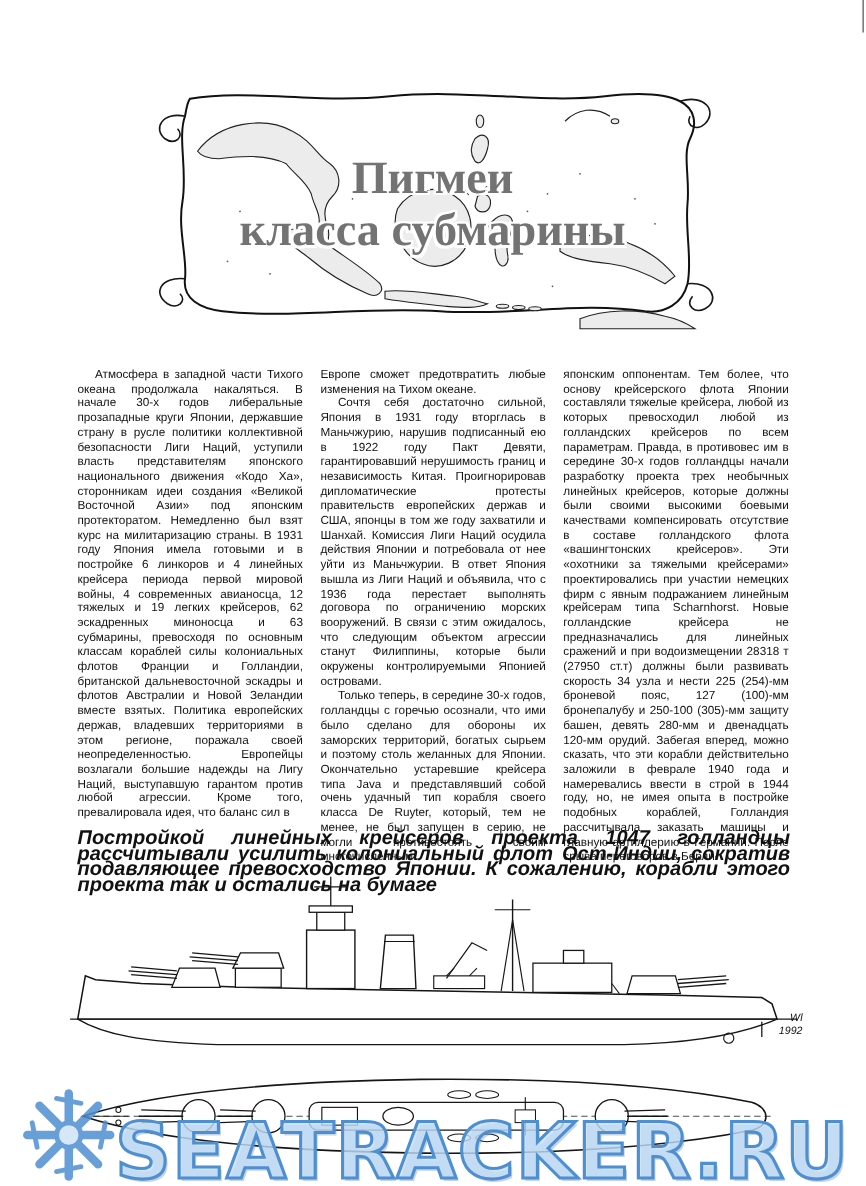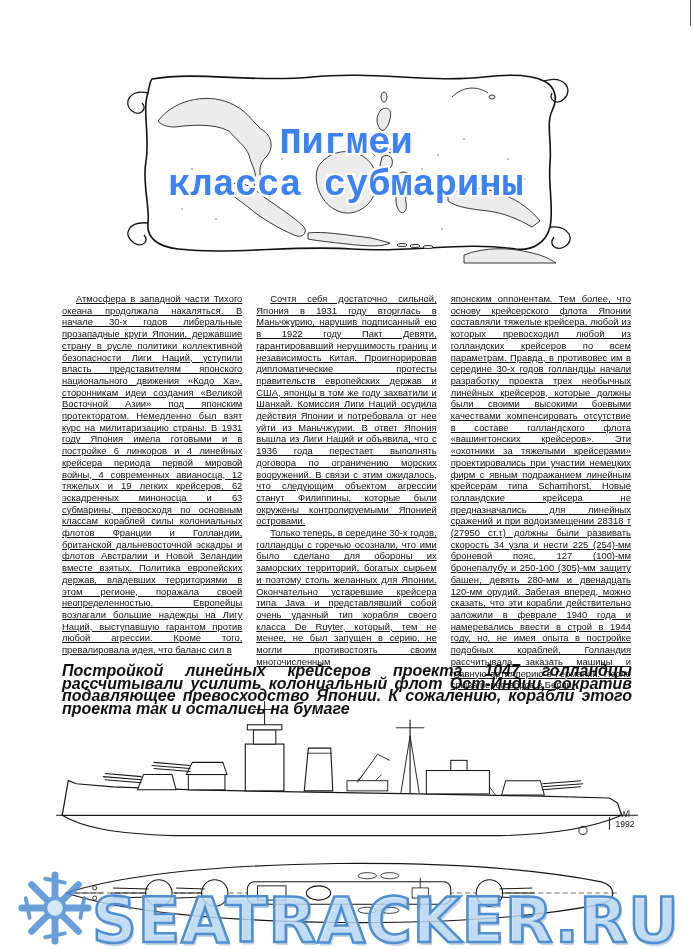--- a/index.html
+++ b/index.html
@@ -8,48 +8,48 @@
     margin:0 auto;overflow:hidden;
     font-family:"Liberation Sans",sans-serif;color:#111;
   }
   .edge-mark{position:absolute;right:2px;top:0;width:1px;height:26px;background:#555;}
 
   
   .banner{position:absolute;left:112px;top:58px;width:468px;height:210px;}
   .banner svg{position:absolute;left:0;top:0;width:100%;height:100%;}
   .title{
     position:absolute;left:0;top:64px;width:100%;text-align:center;
-    font-family:Liberation Mono, monospace;
-    font-weight:bold;font-size:37px;line-height:42px;letter-spacing:0px;color:#3b82f6;
+    font-family:Liberation Serif, serif;
+    font-weight:bold;font-size:37px;line-height:42px;letter-spacing:0px;color:#737373;
     text-shadow:-2px 0 0 #fff,2px 0 0 #fff,0 -2px 0 #fff,0 2px 0 #fff,
                 -2px -2px 0 #fff,2px 2px 0 #fff,-2px 2px 0 #fff,2px -2px 0 #fff;
   }
 
   
   .columns{
     position:absolute;left:62px;top:293px;width:569px;height:368px;
     display:flex;gap:14px;
   }
   .col{flex:1;text-align:justify;font-size:9.4px;line-height:11.7px;hyphens:auto;}
-  .col p{margin:0;text-decoration:underline;}
+  .col p{margin:0;}
   .col p.indent{text-indent:14px;}
 
   
   .caption{
     position:absolute;left:62px;top:665px;width:570px;
     font-size:16px;line-height:12.5px;font-weight:bold;font-style:italic;
     text-align:justify;
   }
 
   
   .side-view{position:absolute;left:52px;top:692px;width:590px;height:155px;}
   .plan-view{position:absolute;left:52px;top:846px;width:590px;height:94px;}
   .scale-label{
-    position:absolute;left:608px;top:810px;width:34px;text-align:center;
-    font-size:8.5px;line-height:9.5px;
+    position:absolute;left:608px;top:810px;width:34px;text-align:right;
+    font-style:italic;font-size:8.5px;line-height:9.5px;
   }
 
   
   .watermark{position:absolute;left:0;bottom:0;width:622px;height:86px;pointer-events:none;}
   .watermark-logo{position:absolute;left:16px;bottom:2px;width:78px;height:78px;opacity:.85;}
   .watermark-text{
     position:absolute;left:92px;bottom:-8px;white-space:nowrap;
     font-family:"DejaVu Sans","Liberation Sans",sans-serif;font-weight:bold;
     font-size:62px;letter-spacing:1px;
     color:rgba(196,223,247,0.78);
@@ -125,20 +125,21 @@
       <div>Пигмеи</div>
       <div>класса субмарины</div>
     </div>
   </div>
 
   <div class="columns">
     <div class="col">
       <p class="indent">Атмосфера в западной части Тихого океана продолжала накаляться. В начале 30-х годов либеральные прозападные круги Японии, державшие страну в русле политики коллективной безопасности Лиги Наций, уступили власть представителям японского национального движения «Кодо Ха», сторонникам идеи создания «Великой Восточной Азии» под японским протекторатом. Немедленно был взят курс на милитаризацию страны. В 1931 году Япония имела готовыми и в постройке 6 линкоров и 4 линейных крейсера периода первой мировой войны, 4 современных авианосца, 12 тяжелых и 19 легких крейсеров, 62 эскадренных миноносца и 63 субмарины, превосходя по основным классам кораблей силы колониальных флотов Франции и Голландии, британской дальневосточной эскадры и флотов Австралии и Новой Зеландии вместе взятых. Политика европейских держав, владевших территориями в этом регионе, поражала своей неопределенностью. Европейцы возлагали большие надежды на Лигу Наций, выступавшую гарантом против любой агрессии. Кроме того, превалировала идея, что баланс сил в</p>
     </div>
     <div class="col">
+      <p>Европе сможет предотвратить любые изменения на Тихом океане.</p>
       <p class="indent">Сочтя себя достаточно сильной, Япония в 1931 году вторглась в Маньчжурию, нарушив подписанный ею в 1922 году Пакт Девяти, гарантировавший нерушимость границ и независимость Китая. Проигнорировав дипломатические протесты правительств европейских держав и США, японцы в том же году захватили и Шанхай. Комиссия Лиги Наций осудила действия Японии и потребовала от нее уйти из Маньчжурии. В ответ Япония вышла из Лиги Наций и объявила, что с 1936 года перестает выполнять договора по ограничению морских вооружений. В связи с этим ожидалось, что следующим объектом агрессии станут Филиппины, которые были окружены контролируемыми Японией островами.</p>
       <p class="indent">Только теперь, в середине 30-х годов, голландцы с горечью осознали, что ими было сделано для обороны их заморских территорий, богатых сырьем и поэтому столь желанных для Японии. Окончательно устаревшие крейсера типа Java и представлявший собой очень удачный тип корабля своего класса De Ruyter, который, тем не менее, не был запущен в серию, не могли противостоять своим многочисленным</p>
     </div>
     <div class="col">
       <p>японским оппонентам. Тем более, что основу крейсерского флота Японии составляли тяжелые крейсера, любой из которых превосходил любой из голландских крейсеров по всем параметрам. Правда, в противовес им в середине 30-х годов голландцы начали разработку проекта трех необычных линейных крейсеров, которые должны были своими высокими боевыми качествами компенсировать отсутствие в составе голландского флота «вашингтонских крейсеров». Эти «охотники за тяжелыми крейсерами» проектировались при участии немецких фирм с явным подражанием линейным крейсерам типа Scharnhorst. Новые голландские крейсера не предназначались для линейных сражений и при водоизмещении 28318 т (27950 ст.т) должны были развивать скорость 34 узла и нести 225 (254)-мм броневой пояс, 127 (100)-мм бронепалубу и 250-100 (305)-мм защиту башен, девять 280-мм и двенадцать 120-мм орудий. Забегая вперед, можно сказать, что эти корабли действительно заложили в феврале 1940 года и намеревались ввести в строй в 1944 году, но, не имея опыта в постройке подобных кораблей, Голландия рассчитывала заказать машины и главную артиллерию в Германии. После срыва переговоров в Берли-</p>
     </div>
   </div>
 
   <div class="caption">Постройкой линейных крейсеров проекта 1047 голландцы рассчитывали усилить колониальный флот Ост-Индии, сократив подавляющее превосходство Японии. К сожалению, корабли этого проекта так и остались на бумаге</div>
 

